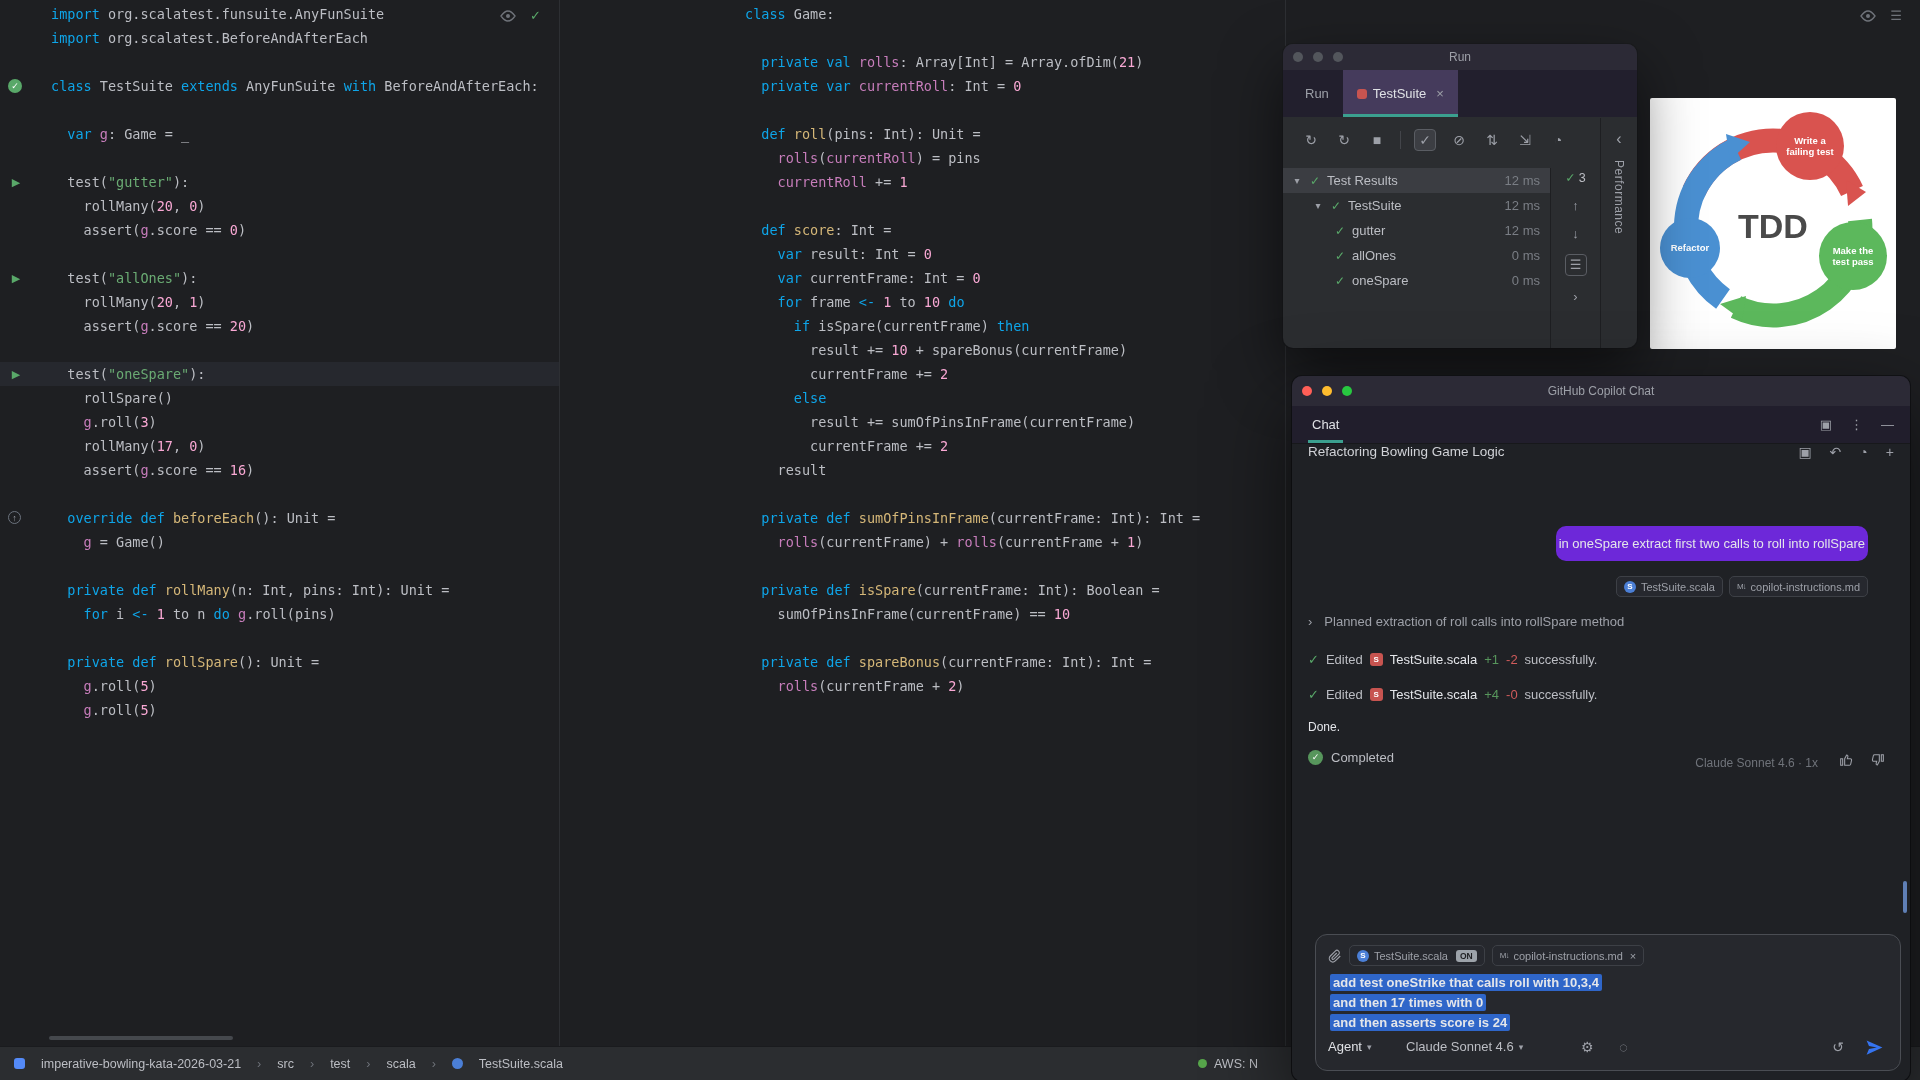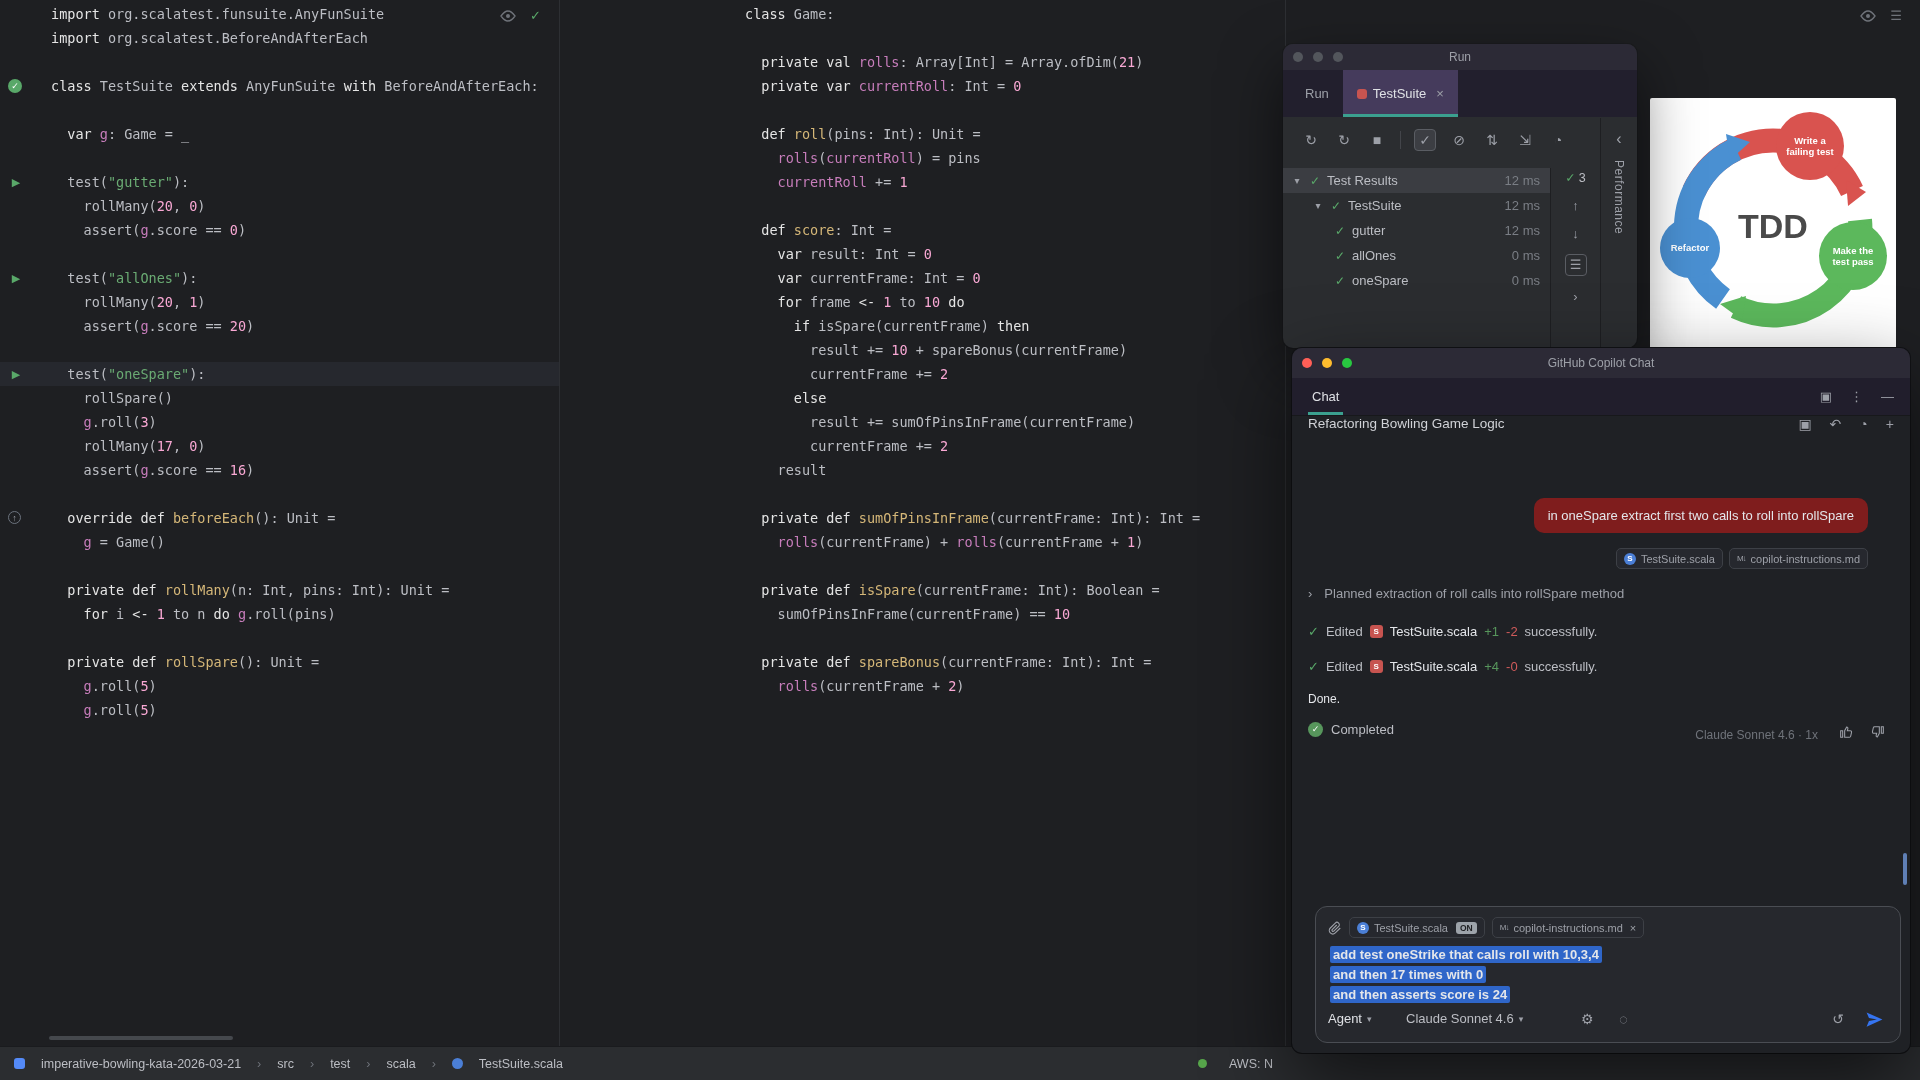--- a/index.html
+++ b/index.html
@@ -6,21 +6,21 @@
 html,body{width:1920px;height:1080px;overflow:hidden}
 body{background:#1E1F22;font-family:"Liberation Sans",sans-serif;color:#BCBEC4;position:relative}
 .pane{position:absolute;top:0;height:1046px;background:#1E1F22;overflow:hidden}
 #pane-left{left:0;width:560px;border-right:1px solid #2d2f33}
 #pane-middle{left:560px;width:726px;border-right:1px solid #2d2f33}
 #pane-right{left:1286px;width:634px}
 .code{position:absolute;top:2px;left:0;right:0;font-family:"DejaVu Sans Mono","Liberation Mono",monospace;font-size:13.5px}
 .code-line{height:24px;line-height:24px;white-space:pre;position:relative;padding-left:51px}
 #pane-middle .code-line{padding-left:185px}
 .code-line.current{background:#26282E}
-.tk-k{color:#e5e5e5}.tk-s{color:#6AAB73}.tk-n{color:#f9a8d4}.tk-f{color:#C77DBB}.tk-d{color:#D5B778}.tk-t{color:#BCBEC4}
+.tk-k{color:#0ea5e9}.tk-s{color:#6AAB73}.tk-n{color:#f9a8d4}.tk-f{color:#C77DBB}.tk-d{color:#D5B778}.tk-t{color:#BCBEC4}
 .gutter-icon{position:absolute;left:8px;top:4px;width:16px;height:16px;text-align:center;line-height:16px;font-size:10px;font-family:"Liberation Sans",sans-serif}
 .gutter-icon.run{color:#59A869;font-size:11px}
 .gutter-icon.check{background:#59A869;color:#fff;border-radius:50%;width:14px;height:14px;line-height:14px;top:5px;font-size:9px}
 .gutter-icon.override{color:#9DA0A8;border:1px solid #6C737E;border-radius:50%;width:13px;height:13px;line-height:12px;font-size:9px;top:5px}
 .editor-widget{position:absolute;top:8px;right:18px;display:flex;gap:14px;align-items:center;z-index:2}
 .w-check{color:#59A869;font-size:13px}
 .w-icon{color:#6F737A;font-size:13px}
 .hscroll-thumb{position:absolute;left:49px;top:1036px;width:184px;height:4px;border-radius:2px;background:#45484D}
 #tdd-box{position:absolute;left:364px;top:98px;width:246px;height:251px;background:#fff;border-radius:2px}
 
@@ -48,30 +48,30 @@
 .tcheck{color:#59A869;font-size:12px;width:14px;text-align:center}
 .ttime{position:absolute;right:10px;color:#7A7E85;font-size:13px}
 .run-right-col{position:absolute;top:124px;left:267px;width:50px;height:180px;border-left:1px solid #1E1F22;display:flex;flex-direction:column;align-items:center;gap:13px;padding-top:2px;color:#9DA0A8}
 .passed-badge{display:flex;align-items:center;gap:3px;font-size:12.5px;color:#BCBEC4}
 .passed-badge .green{color:#59A869}
 .rc-icon{font-size:13px;text-align:center}
 .rc-icon.boxed{border:1px solid #5A5D63;border-radius:4px;width:22px;height:22px;line-height:20px}
 .run-side{position:absolute;top:74px;right:0;width:37px;bottom:0;border-left:1px solid #1E1F22;display:flex;flex-direction:column;align-items:center;padding-top:12px;gap:12px;color:#9DA0A8}
 .vertical-text{writing-mode:vertical-rl;font-size:12px;letter-spacing:.5px}
 
-#copilot-window{position:absolute;left:1292px;top:348px;width:618px;height:705px;background:#1F2125;border-radius:10px;box-shadow:0 30px 80px rgba(0,0,0,.6),0 0 0 1px #121316;z-index:40;overflow:hidden}
+#copilot-window{position:absolute;left:1292px;top:376px;width:618px;height:705px;background:#1F2125;border-radius:10px;box-shadow:0 30px 80px rgba(0,0,0,.6),0 0 0 1px #121316;z-index:40;overflow:hidden}
 #copilot-window .mac-titlebar{height:30px}
 .chat-tabs{height:38px;background:#211E2C;display:flex;align-items:center;padding:0 16px;position:relative;border-bottom:1px solid #17181B}
 .chat-tab{font-size:13px;color:#DFE1E5;position:relative;height:100%;display:flex;align-items:center;padding:0 4px}
 .chat-tab::after{content:"";position:absolute;left:0;right:0;bottom:0;height:3px;background:#3BA08F}
 .chat-tab-icons{position:absolute;right:16px;display:flex;gap:18px;color:#9DA0A8;font-size:13px;align-items:center}
 .thread-row{height:40px;display:flex;align-items:flex-start;padding:0 16px;position:relative}
 .thread-title{font-size:13.5px;color:#D0D2D7}
 .thread-icons{position:absolute;right:16px;display:flex;gap:18px;color:#9DA0A8;font-size:14px;align-items:center}
-.bubble{position:absolute;right:42px;top:150px;background:#7f1d1d;border-radius:10px;padding:10px 14px;font-size:13px;color:#E4E6EA;max-width:460px}
+.bubble{position:absolute;right:42px;top:150px;background:#6d28d9;border-radius:10px;padding:10px 3px;font-size:13px;color:#E4E6EA;max-width:460px}
 .msg-pills{position:absolute;right:42px;top:200px;display:flex;gap:6px}
 .pill{display:inline-flex;align-items:center;gap:5px;background:#26282E;border:1px solid #3D4046;border-radius:5px;height:21px;padding:0 7px;font-size:11px;color:#9DA0A8;white-space:nowrap}
 .pill-icon.scala{width:12px;height:12px;border-radius:50%;background:#4B7FD6;color:#fff;font-size:8px;font-weight:bold;text-align:center;line-height:12px}
 .pill-icon.md{font-size:8px;color:#9DA0A8;letter-spacing:-1px}
 .pill-close{color:#9DA0A8;font-size:11px;margin-left:2px}
 .plan-row{position:absolute;left:16px;top:238px;display:flex;gap:12px;align-items:center;font-size:13px;color:#9DA0A8}
 .plan-chev{font-size:13px}
 .chat-edits{position:absolute;left:16px;top:270px;display:flex;flex-direction:column;gap:9px}
 .edit-row{display:flex;align-items:center;gap:7px;font-size:13px;color:#BCBEC4;height:26px}
 .echeck{color:#59A869}
@@ -96,21 +96,21 @@
 .ci-tool2{position:absolute;left:291px;top:3px;color:#9DA0A8;font-size:14px}
 .ci-history{position:absolute;right:44px;top:3px;color:#9DA0A8;font-size:14px}
 .ci-send{position:absolute;right:4px;top:2px}
 .dd-chev{font-size:9px;color:#9DA0A8}
 
 #status-bar{position:absolute;left:0;top:1046px;width:1920px;height:34px;background:#2B2D30;border-top:1px solid #1A1B1E;z-index:10;display:flex;align-items:center;font-size:12.5px;color:#BCBEC4}
 #breadcrumbs{display:flex;align-items:center;gap:16px;padding-left:14px}
 .bc-sep{color:#6F737A}
 .bc-proj-icon{width:11px;height:11px;border-radius:3px;background:#548AF7;display:inline-block}
 .bc-file-icon{width:11px;height:11px;border-radius:50%;background:#4B7FD6;display:inline-block}
-#status-right{position:absolute;left:1198px;display:flex;gap:22px;align-items:center}
+#status-right{position:absolute;left:1198px;display:flex;gap:7px;align-items:center}
 .aws-icon{width:9px;height:9px;border-radius:50%;background:#57A64B}
 svg{display:block}
 </style>
 </head>
 <body>
 
 <div id="pane-left" class="pane">
   <div class="editor-widget">
     <span class="w-icon">
       <svg width="16" height="12" viewBox="0 0 16 12">

